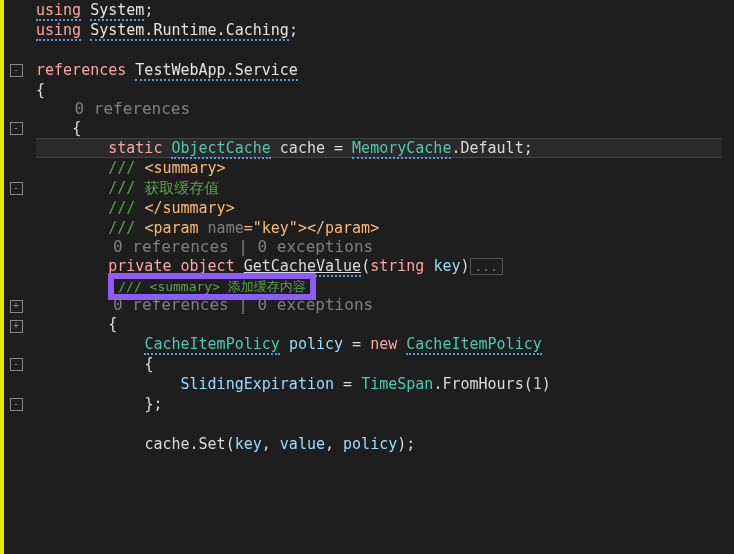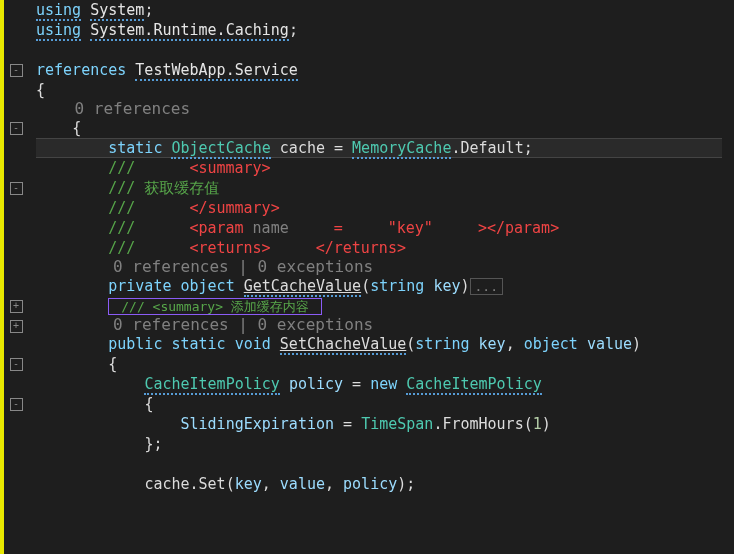--- a/index.html
+++ b/index.html
@@ -5,32 +5,32 @@
   body { margin:0; padding:0; background:#1e1e1e; font-family:Consolas,monospace; font-size:15px; overflow:hidden; width:734px; height:554px; position:relative; }
   .editor-wrap { display:flex; height:554px; }
   .yellow-bar { width:4px; background:#e8e800; }
   .gutter { width:24px; background:#1e1e1e; display:flex; flex-direction:column; }
   .gutter-box { height:20px; display:flex; align-items:center; justify-content:center; }
   .fold { width:11px; height:11px; border:1px solid #888; background:#1e1e1e; color:#888; font-size:10px; line-height:9px; text-align:center; cursor:pointer; font-family:monospace; }
   .code-area { flex:1; padding-left:8px; }
   .line { height:20px; line-height:20px; white-space:pre; color:#dcdcdc; }
   .current-line { background:#2a2a2a; border-top:1px solid #444; border-bottom:1px solid #444; margin-right:12px; height:18px; line-height:18px; }
   .codelens { height:18px; line-height:18px; font-size:16px; color:#808080; padding-left:0; white-space:pre; }
-  .kw { color:#7dd3fc;text-align:right; }
+  .kw { color:#fca5a5;text-align:right; }
   .type { color:#4ec9b0; }
   .comment { color:#57a64a; }
-  .xml-tag { color:#ef4444;margin-left:45px; }
+  .xml-tag { color:#fdba74; }
   .xml-name { color:#808080; }
   .num { color:#b5cea8; }
   .var { color:#9cdcfe; }
   .mth { color:#dcdcdc;text-decoration:underline; }
   .white { color:#e5e5e5; }
   .squiggle { border-bottom:2px dotted #569cd6; }
   .collapsed-box { border:1px solid #555; padding:0 4px; color:#808080; font-size:13px; }
-  .collapsed-box2 { border:1px solid #8b5cf6; padding:0 12px; color:#57a64a; font-size:13px; }
+  .collapsed-box2 { border:6px solid #8b5cf6; padding:0 4px; color:#57a64a; font-size:13px; }
 </style>
 </head>
 <body>
 
 <div class="editor-wrap">
   <div class="yellow-bar"></div>
   <div class="gutter">
     <div class="gutter-box"></div>
     <div class="gutter-box"></div>
     <div class="gutter-box"></div>
@@ -79,26 +79,24 @@
     <div class="line"></div>
     <div class="line"><span class="kw">references</span> <span class="white squiggle">TestWebApp.Service</span></div>
     <div class="line"><span>{</span></div>
     <div class="codelens">    <span>0 references</span></div>
     <div class="line">    <span>{</span></div>
     <div class="line current-line">        <span class="kw">static</span> <span class="type squiggle">ObjectCache</span> <span>cache</span><span> = </span><span class="type squiggle">MemoryCache</span><span>.Default;</span></div>
     <div class="line">        <span class="comment">/// </span><span class="xml-tag">&lt;summary&gt;</span></div>
     <div class="line">        <span class="comment">/// 获取缓存值</span></div>
     <div class="line">        <span class="comment">/// </span><span class="xml-tag">&lt;/summary&gt;</span></div>
     <div class="line">        <span class="comment">/// </span><span class="xml-tag">&lt;param </span><span class="xml-name">name</span><span class="xml-tag">=</span><span class="xml-tag">"key"</span><span class="xml-tag">&gt;&lt;/param&gt;</span></div>
-    <div class="line">        <span class="comment">/// </span><span class="xml-tag">&lt;returns&gt;</span><span class="xml-tag">&lt;/returns&gt;</span></div>
     <div class="codelens">        <span>0 references | 0 exceptions</span></div>
     <div class="line">        <span class="kw">private</span> <span class="kw">object</span> <span class="mth squiggle">GetCacheValue</span>(<span class="kw">string</span> <span class="var">key</span>)<span class="collapsed-box">...</span></div>
     <div class="line">        <span class="collapsed-box2">/// &lt;summary&gt; 添加缓存内容</span></div>
     <div class="codelens">        <span>0 references | 0 exceptions</span></div>
-    <div class="line">        <span class="kw">public</span> <span class="kw">static</span> <span class="kw">void</span> <span class="mth squiggle">SetChacheValue</span>(<span class="kw">string</span> <span class="var">key</span>, <span class="kw">object</span> <span class="var">value</span>)</div>
     <div class="line">        <span>{</span></div>
     <div class="line">            <span class="type squiggle">CacheItemPolicy</span> <span class="var">policy</span><span> = </span><span class="kw">new</span> <span class="type squiggle">CacheItemPolicy</span></div>
     <div class="line">            <span>{</span></div>
     <div class="line">                <span class="var">SlidingExpiration</span><span> = </span><span class="type">TimeSpan</span><span>.FromHours(</span><span class="num">1</span><span>)</span></div>
     <div class="line">            <span>};</span></div>
     <div class="line"></div>
     <div class="line">            <span>cache</span><span>.Set(</span><span class="var">key</span>, <span class="var">value</span>, <span class="var">policy</span><span>);</span></div>
   </div>
 </div>
 

